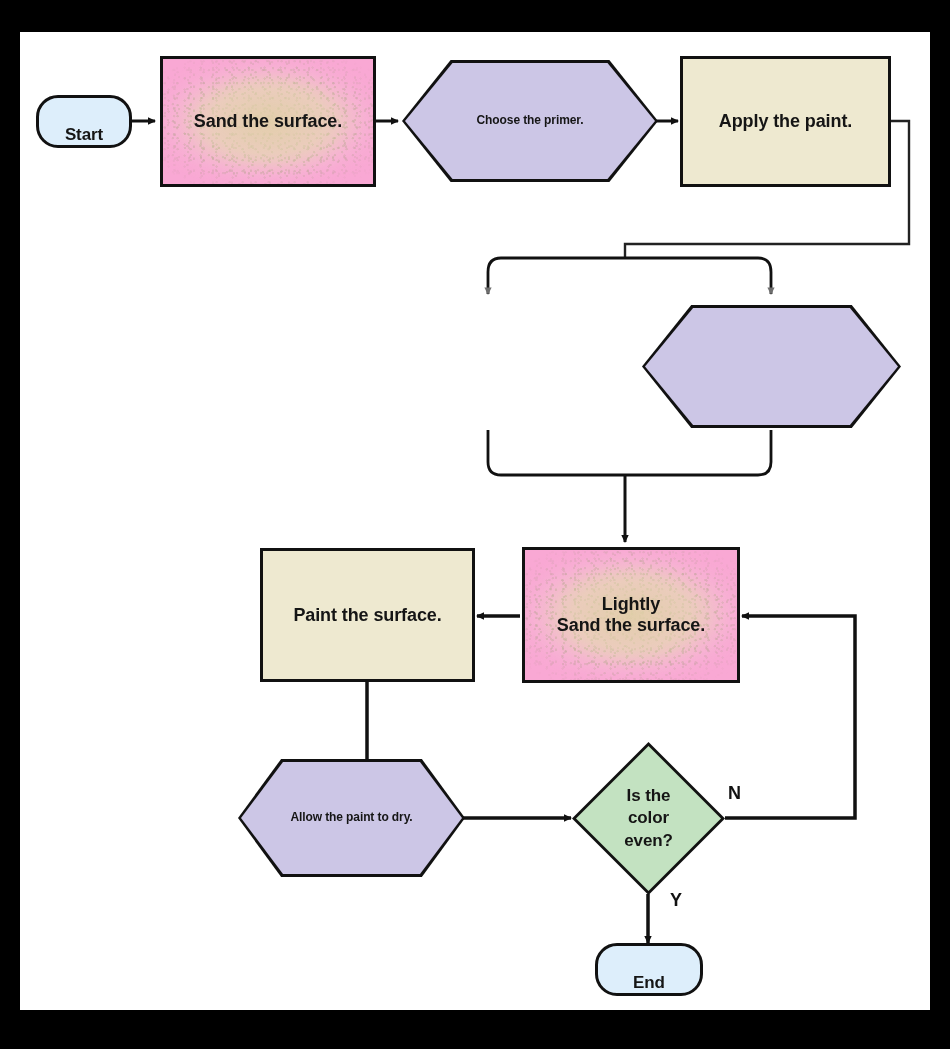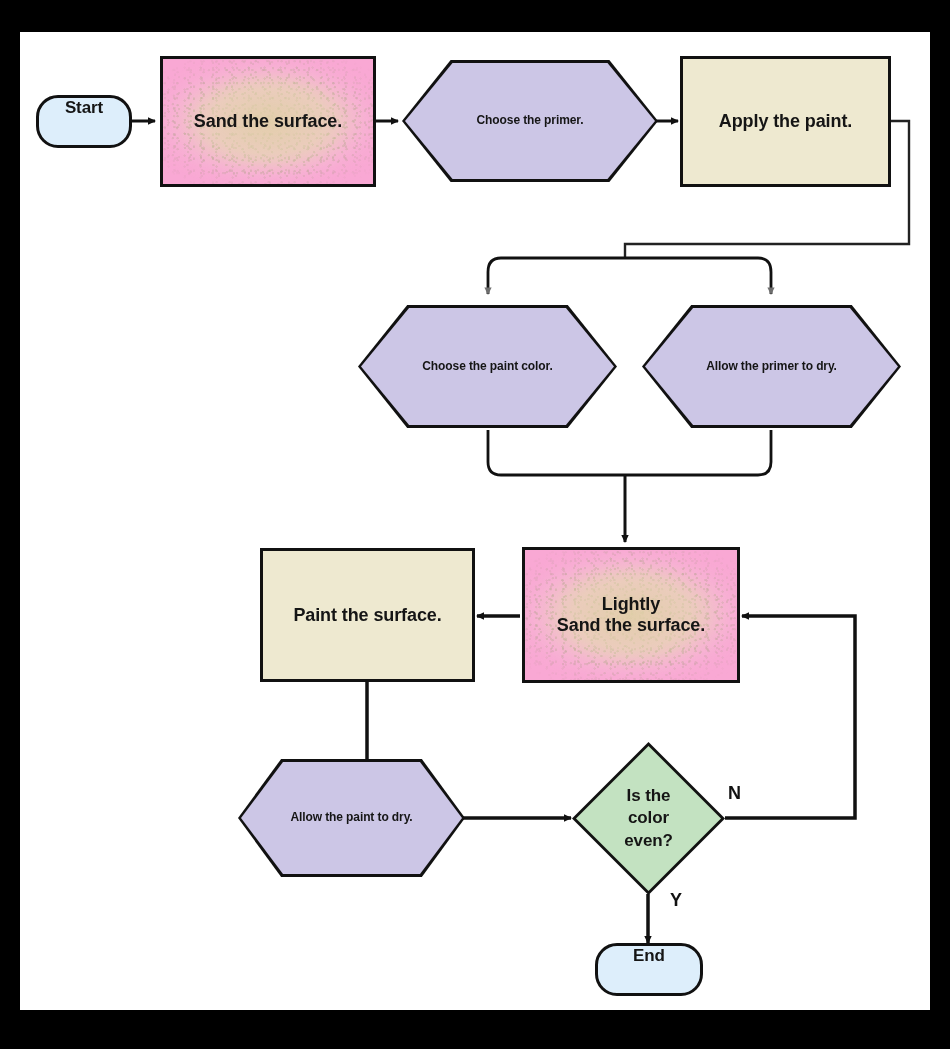--- a/index.html
+++ b/index.html
@@ -51,21 +51,21 @@
     text-align: center;
     line-height: 1.16;
     letter-spacing: -0.1px;
     white-space: pre-line;
   }
 
   
   .terminator {
     position: absolute;
     display: flex;
-    align-items: flex-start;
+    align-items: flex-end;
     justify-content: center;
     background: #ddeefb;
     border: 3px solid #111111;
     border-radius: 22px;
     box-sizing: border-box;
     z-index: 4;
   }
   .terminator .node-label { font-size: 17px; }
 
   
@@ -232,30 +232,24 @@
     <div class="hexagon" style="left:382px; top:28px; width:256px; height:122px;">
       <span class="hex-shape"></span>
       <span class="hex-fill"></span>
       <span class="node-label">Choose the primer.</span>
     </div>
 
     <div class="process" style="left:660px; top:24px; width:211px; height:131px;">
       <span class="node-label">Apply the paint.</span>
     </div>
 
-    <div class="hexagon" style="left:338px; top:273px; width:259px; height:123px;">
-      <span class="hex-shape"></span>
-      <span class="hex-fill"></span>
-      <span class="node-label">Choose the paint color.</span>
-    </div>
 
     <div class="hexagon" style="left:622px; top:273px; width:259px; height:123px;">
       <span class="hex-shape"></span>
       <span class="hex-fill"></span>
-      <span class="node-label">Allow the primer to dry.</span>
     </div>
 
     <div class="process" style="left:240px; top:516px; width:215px; height:134px;">
       <span class="node-label">Paint the surface.</span>
     </div>
 
     <div class="process textured" style="left:502px; top:515px; width:218px; height:136px;">
       <span class="sand-tex"></span>
       <span class="node-label">Lightly
 Sand the surface.</span>

